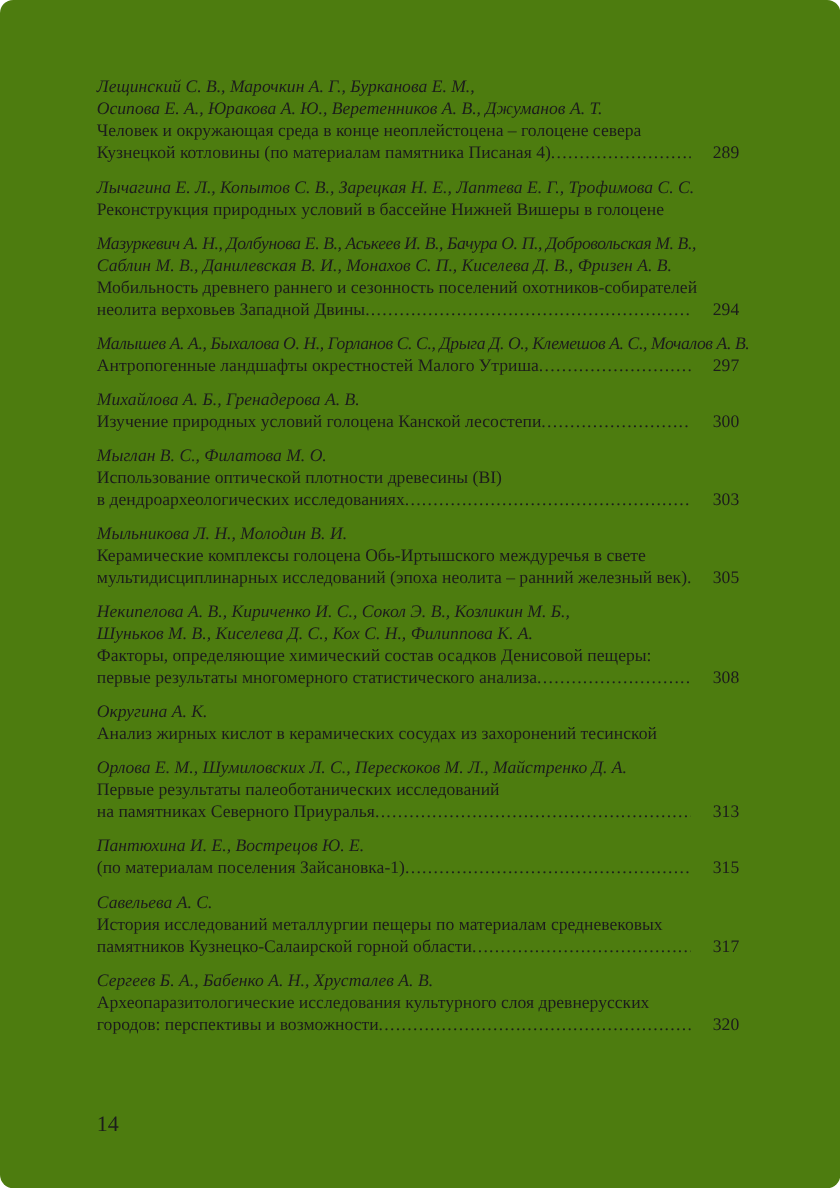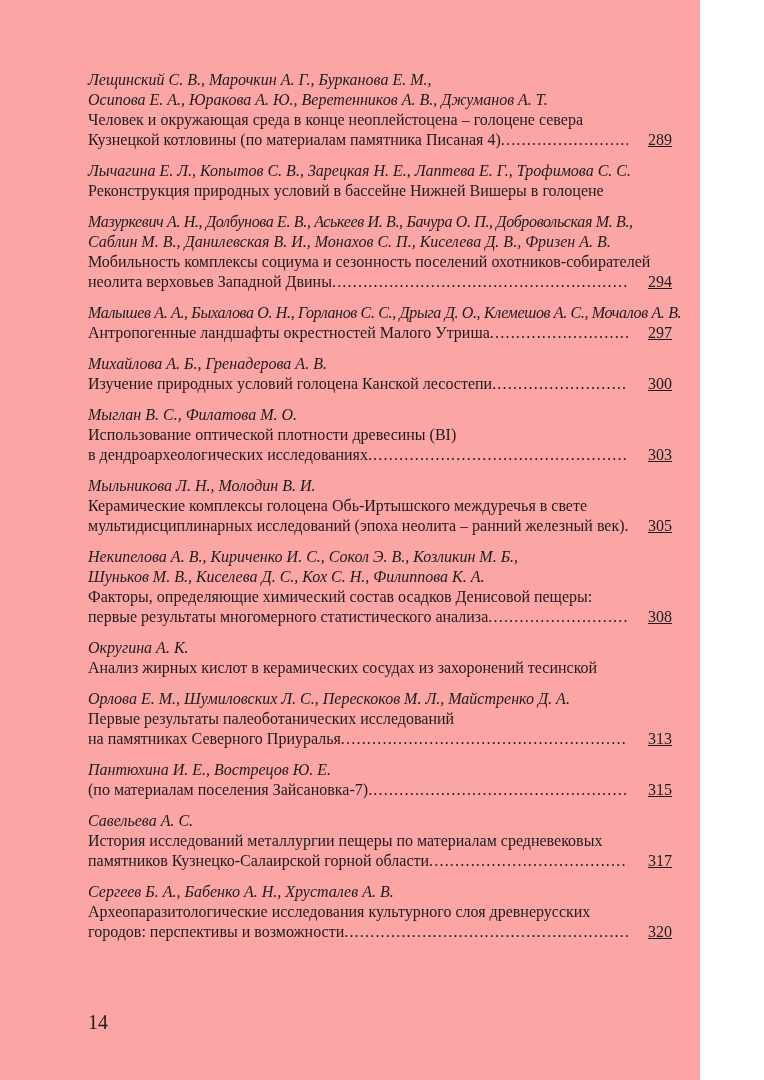--- a/index.html
+++ b/index.html
@@ -2,27 +2,28 @@
 <html lang="ru"><head>
 <meta charset="utf-8">
 <style>
   html, body {
     margin: 0;
     padding: 0;
     background: #ffffff;
   }
   .sheet {
     position: relative;
-    width: 700px;
+    width: 764px;
     height: 1080px;
-    background: #fca5a5;
+    background: #4d7c0f;
     color: #1c1c1c;
     font-family: "Liberation Serif", "DejaVu Serif", serif;
     font-size: 16px;
     overflow: hidden;
+    border-radius: 12px;
   }
   .toc {
     position: absolute;
     left: 88px;
     top: 70px;
     width: 604px;
   }
   .entry {
     margin-bottom: 11px;
   }
@@ -55,21 +56,20 @@
   .dots::after {
     content: "..........................................................................................................................................................";
     letter-spacing: 1.2px;
   }
   .page-num {
     flex: 0 0 auto;
     margin-left: 14px;
     min-width: 30px;
     text-align: right;
     white-space: nowrap;
-    text-decoration: underline;
   }
   .footer {
     position: absolute;
     left: 88px;
     top: 1012px;
     font-size: 20px;
     line-height: 20px;
   }
 </style>
 </head>
@@ -87,21 +87,21 @@
           <span class="page-num">289</span>
         </div>
       </div>
       <div class="entry">
         <div class="line author-line">Лычагина Е. Л., Копытов С. В., Зарецкая Н. Е., Лаптева Е. Г., Трофимова С. С.</div>
         <div class="line title-line">Реконструкция природных условий в бассейне Нижней Вишеры в голоцене</div>
       </div>
       <div class="entry">
         <div class="line author-line tight">Мазуркевич А. Н., Долбунова Е. В., Аськеев И. В., Бачура О. П., Добровольская М. В.,</div>
         <div class="line author-line">Саблин М. В., Данилевская В. И., Монахов С. П., Киселева Д. В., Фризен А. В.</div>
-        <div class="line title-line">Мобильность комплексы социума и сезонность поселений охотников-собирателей</div>
+        <div class="line title-line">Мобильность древнего раннего и сезонность поселений охотников-собирателей</div>
         <div class="leader-row">
           <span class="title-text">неолита верховьев Западной Двины</span>
           <span class="dots"></span>
           <span class="page-num">294</span>
         </div>
       </div>
       <div class="entry">
         <div class="line author-line tight">Малышев А. А., Быхалова О. Н., Горланов С. С., Дрыга Д. О., Клемешов А. С., Мочалов А. В.</div>
         <div class="leader-row">
           <span class="title-text">Антропогенные ландшафты окрестностей Малого Утриша</span>
@@ -154,21 +154,21 @@
         <div class="line title-line">Первые результаты палеоботанических исследований</div>
         <div class="leader-row">
           <span class="title-text">на памятниках Северного Приуралья</span>
           <span class="dots"></span>
           <span class="page-num">313</span>
         </div>
       </div>
       <div class="entry">
         <div class="line author-line">Пантюхина И. Е., Вострецов Ю. Е.</div>
         <div class="leader-row">
-          <span class="title-text">(по материалам поселения Зайсановка-7)</span>
+          <span class="title-text">(по материалам поселения Зайсановка-1)</span>
           <span class="dots"></span>
           <span class="page-num">315</span>
         </div>
       </div>
       <div class="entry">
         <div class="line author-line">Савельева А. С.</div>
         <div class="line title-line">История исследований металлургии пещеры по материалам средневековых</div>
         <div class="leader-row">
           <span class="title-text">памятников Кузнецко-Салаирской горной области</span>
           <span class="dots"></span>

